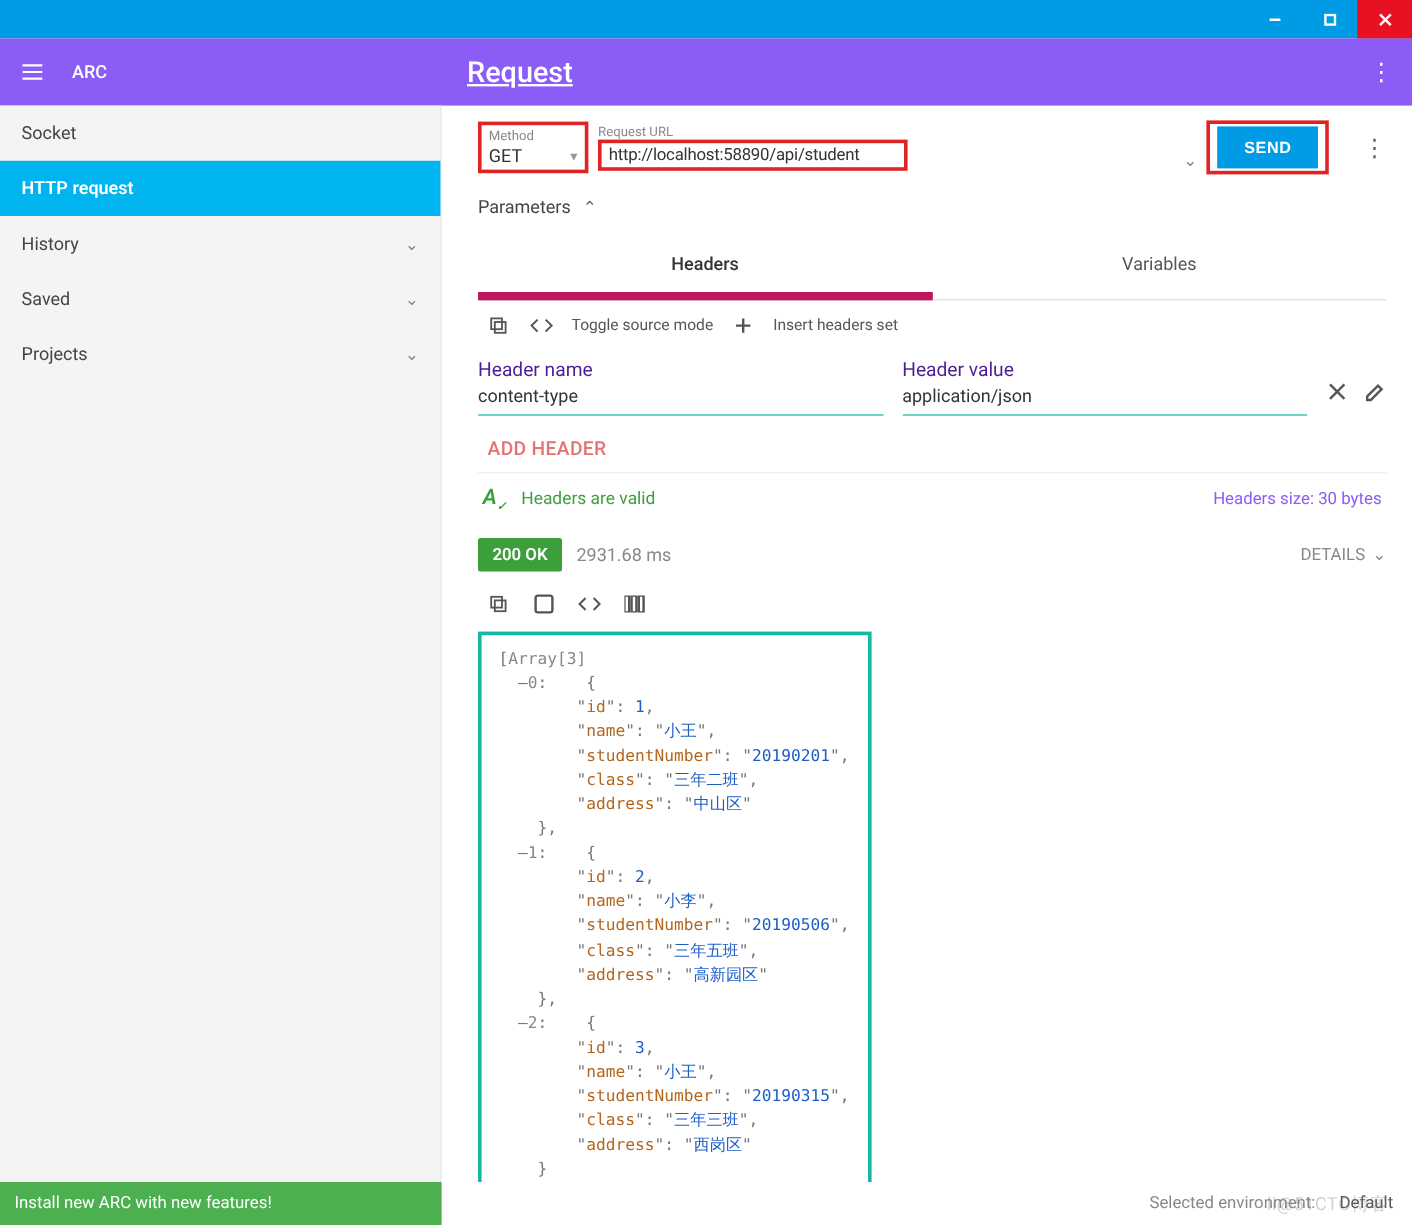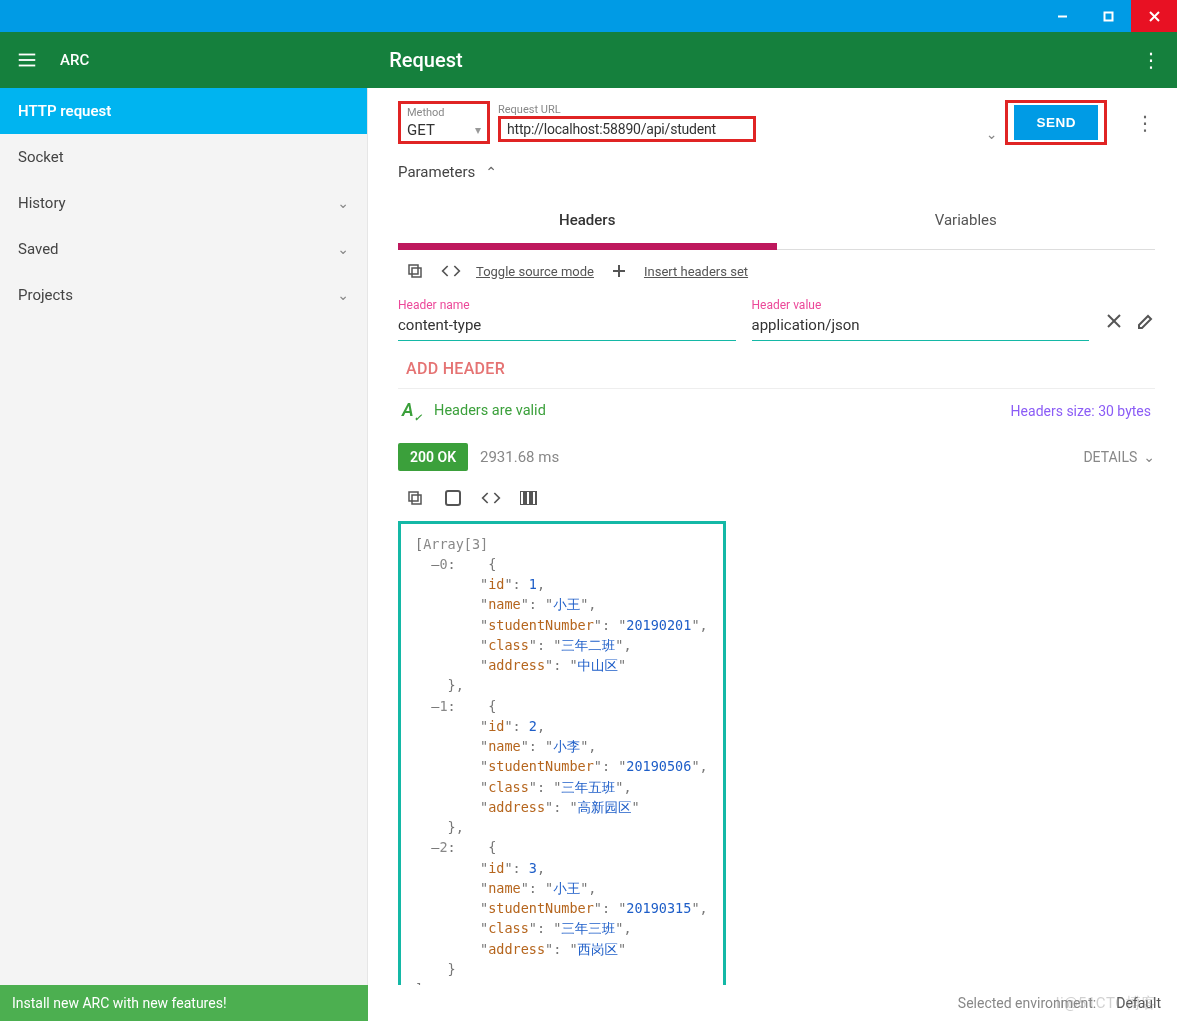--- a/index.html
+++ b/index.html
@@ -2,24 +2,24 @@
 <html><head>
 <meta charset="utf-8">
 <style>
 * { box-sizing: border-box; margin: 0; padding: 0; }
 body { font-family: "Segoe UI", Roboto, Arial, sans-serif; font-size: 14px; color: #333; background: #fff; overflow: hidden; width: 1177px; height: 1021px; }
 
 .titlebar { background: #009BE5; height: 32px; display: flex; justify-content: flex-end; align-items: stretch; }
 .titlebar .win-btn { width: 46px; display: flex; align-items: center; justify-content: center; color: #fff; font-size: 10px; }
 .titlebar .close-btn { background: #E81123; width: 46px; }
 
-.appbar { background: #15803d; height: 56px; display: flex; align-items: center; color: #fff; padding: 0 16px; }
+.appbar { background: #8b5cf6; height: 56px; display: flex; align-items: center; color: #fff; padding: 0 16px; }
 .appbar .menu-icon { width: 40px; font-size: 22px; display:flex; align-items:center; }
 .appbar .title { font-size: 15px; font-weight: 500; margin-left: 4px; }
-.appbar .page-title { font-size: 20px; font-weight: 500; margin-left: 300px; }
+.appbar .page-title { font-size: 24px; font-weight: 500; margin-left: 300px; text-decoration: underline; }
 .appbar .more { margin-left: auto; font-size: 20px; }
 
 .layout { display: flex; height: calc(1021px - 32px - 56px - 36px); }
 .sidebar { width: 368px; background: #F4F4F4; border-right: 1px solid #E6E6E6; }
 .sidebar .item { padding: 14px 18px; font-size: 15px; display: flex; justify-content: space-between; align-items:center; color:#444; }
 .sidebar .item.active { background: #00B4F0; color: #fff; font-weight: 600; }
 .sidebar .chev { color: #888; font-size: 14px; }
 
 .main { flex: 1; padding: 12px 22px 12px 30px; overflow: auto; }
 
@@ -41,25 +41,25 @@
 
 .params { margin-top: 18px; display:flex; align-items:center; gap:10px; font-size: 15px; color:#444; }
 .params .chev-up { font-size: 14px; color: #666; }
 
 .tabs { display:flex; margin-top: 16px; }
 .tab { flex:1; text-align:center; padding: 14px 0; color:#555; font-size:15px; border-bottom:1px solid #ddd; }
 .tab.active { color:#333; font-weight:500; border-bottom:7px solid #be185d; }
 
 .tool-row { display:flex; align-items:center; gap:14px; padding: 10px 6px; color:#555; }
 .tool-row .ico { width:22px; height:22px; display:inline-flex; align-items:center; justify-content:center; }
-.tool-label { font-size: 13px; text-decoration: underline; }
+.tool-label { font-size: 13px; }
 
 .header-row { display:flex; gap:16px; align-items:flex-end; margin-top: 6px; }
 .hfield { flex:1; }
-.hfield .lab { font-size:12px; color:#ec4899; }
+.hfield .lab { font-size:16px; color:#4c1d95; }
 .hfield .val { font-size:15px; color:#333; padding:4px 0 6px 0; border-bottom:1px solid #14b8a6; }
 .row-actions { display:flex; gap:14px; font-size:20px; color:#555; padding-bottom:6px; }
 
 .add-header { color:#E57373; font-weight:500; font-size:16px; padding: 18px 8px 10px; letter-spacing:.3px; }
 .divider { border-top:1px solid #eee; }
 .valid-row { display:flex; align-items:center; justify-content:space-between; padding:10px 4px; }
 .valid-left { display:flex; align-items:center; gap:12px; color:#3BA03B; font-size:14.5px; }
 .valid-left .a-mark { font-style: italic; font-weight:600; font-size:18px; }
 .valid-right { color:#8b5cf6; font-size:14px; }
 
@@ -116,25 +116,25 @@
       </svg>
   </span>
   <span class="title">ARC</span>
   <span class="page-title">Request</span>
   <span class="more">⋮</span>
 </div>
 
 <div class="layout">
 
   <div class="sidebar">
+    <div class="item">
+      <span>Socket</span>
+    </div>
     <div class="item active">
       <span>HTTP request</span>
-    </div>
-    <div class="item">
-      <span>Socket</span>
     </div>
     <div class="item">
       <span>History</span>
       <span class="chev">⌄</span>
     </div>
     <div class="item">
       <span>Saved</span>
       <span class="chev">⌄</span>
     </div>
     <div class="item">

